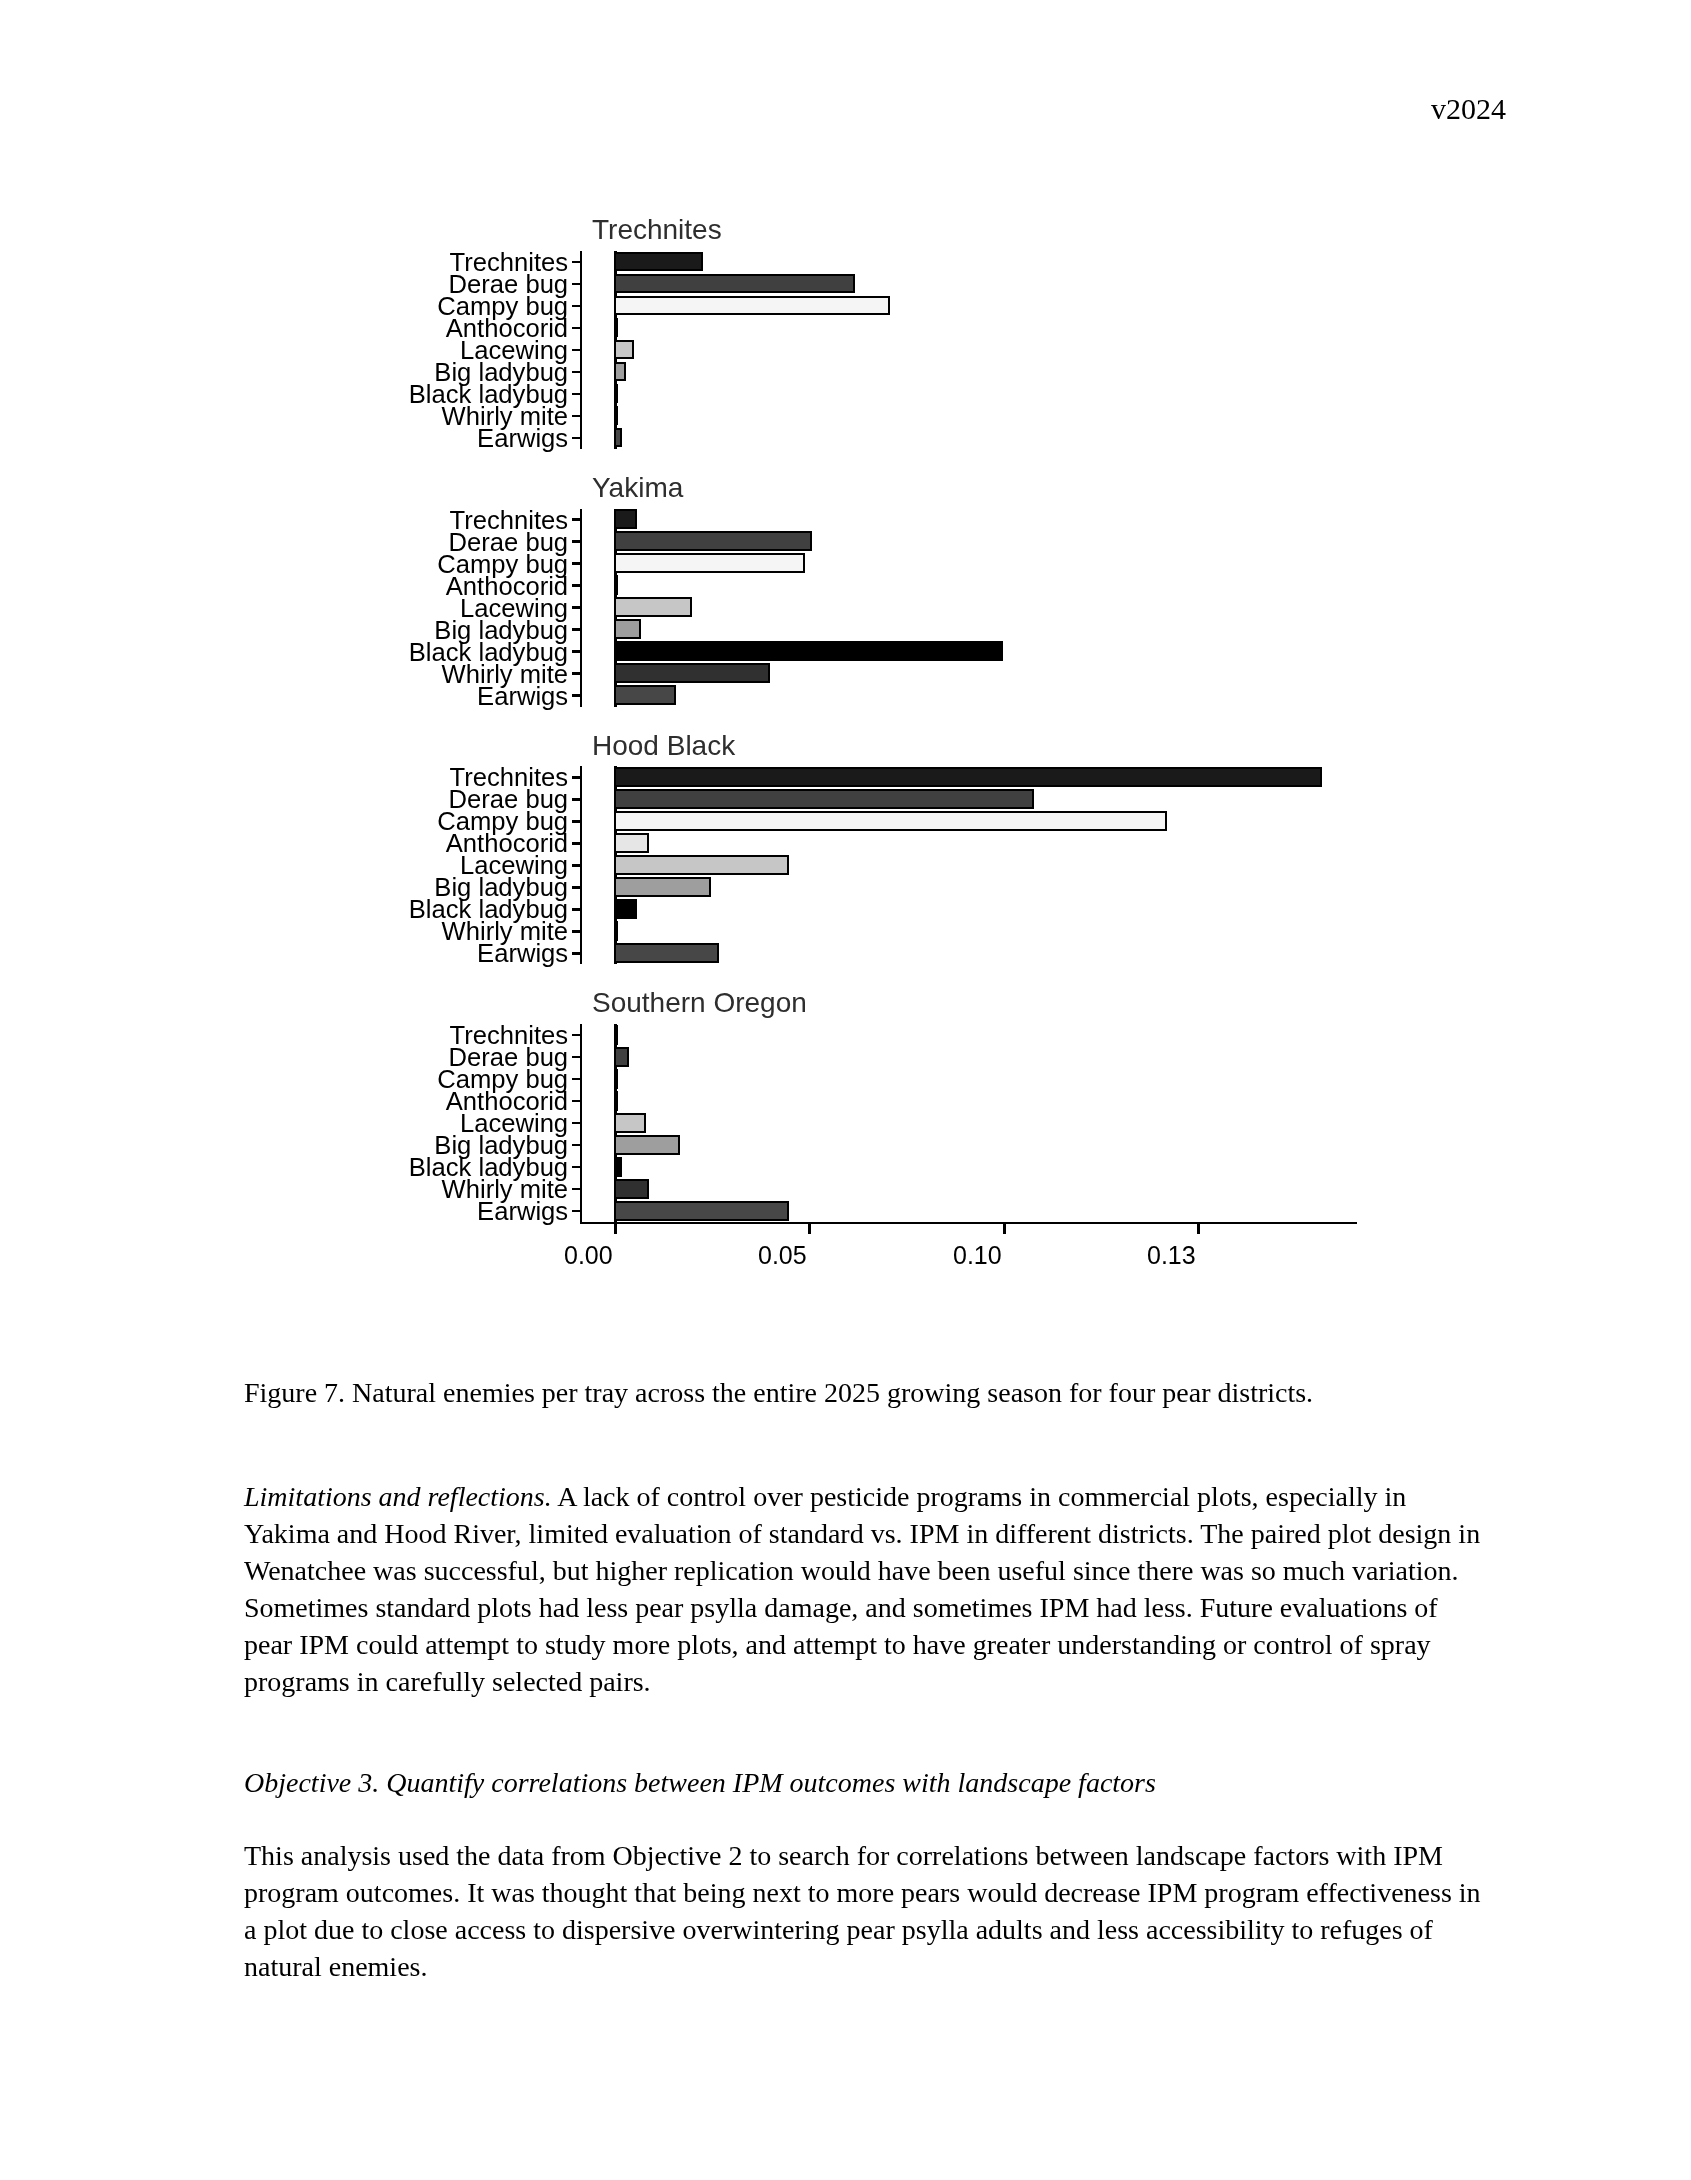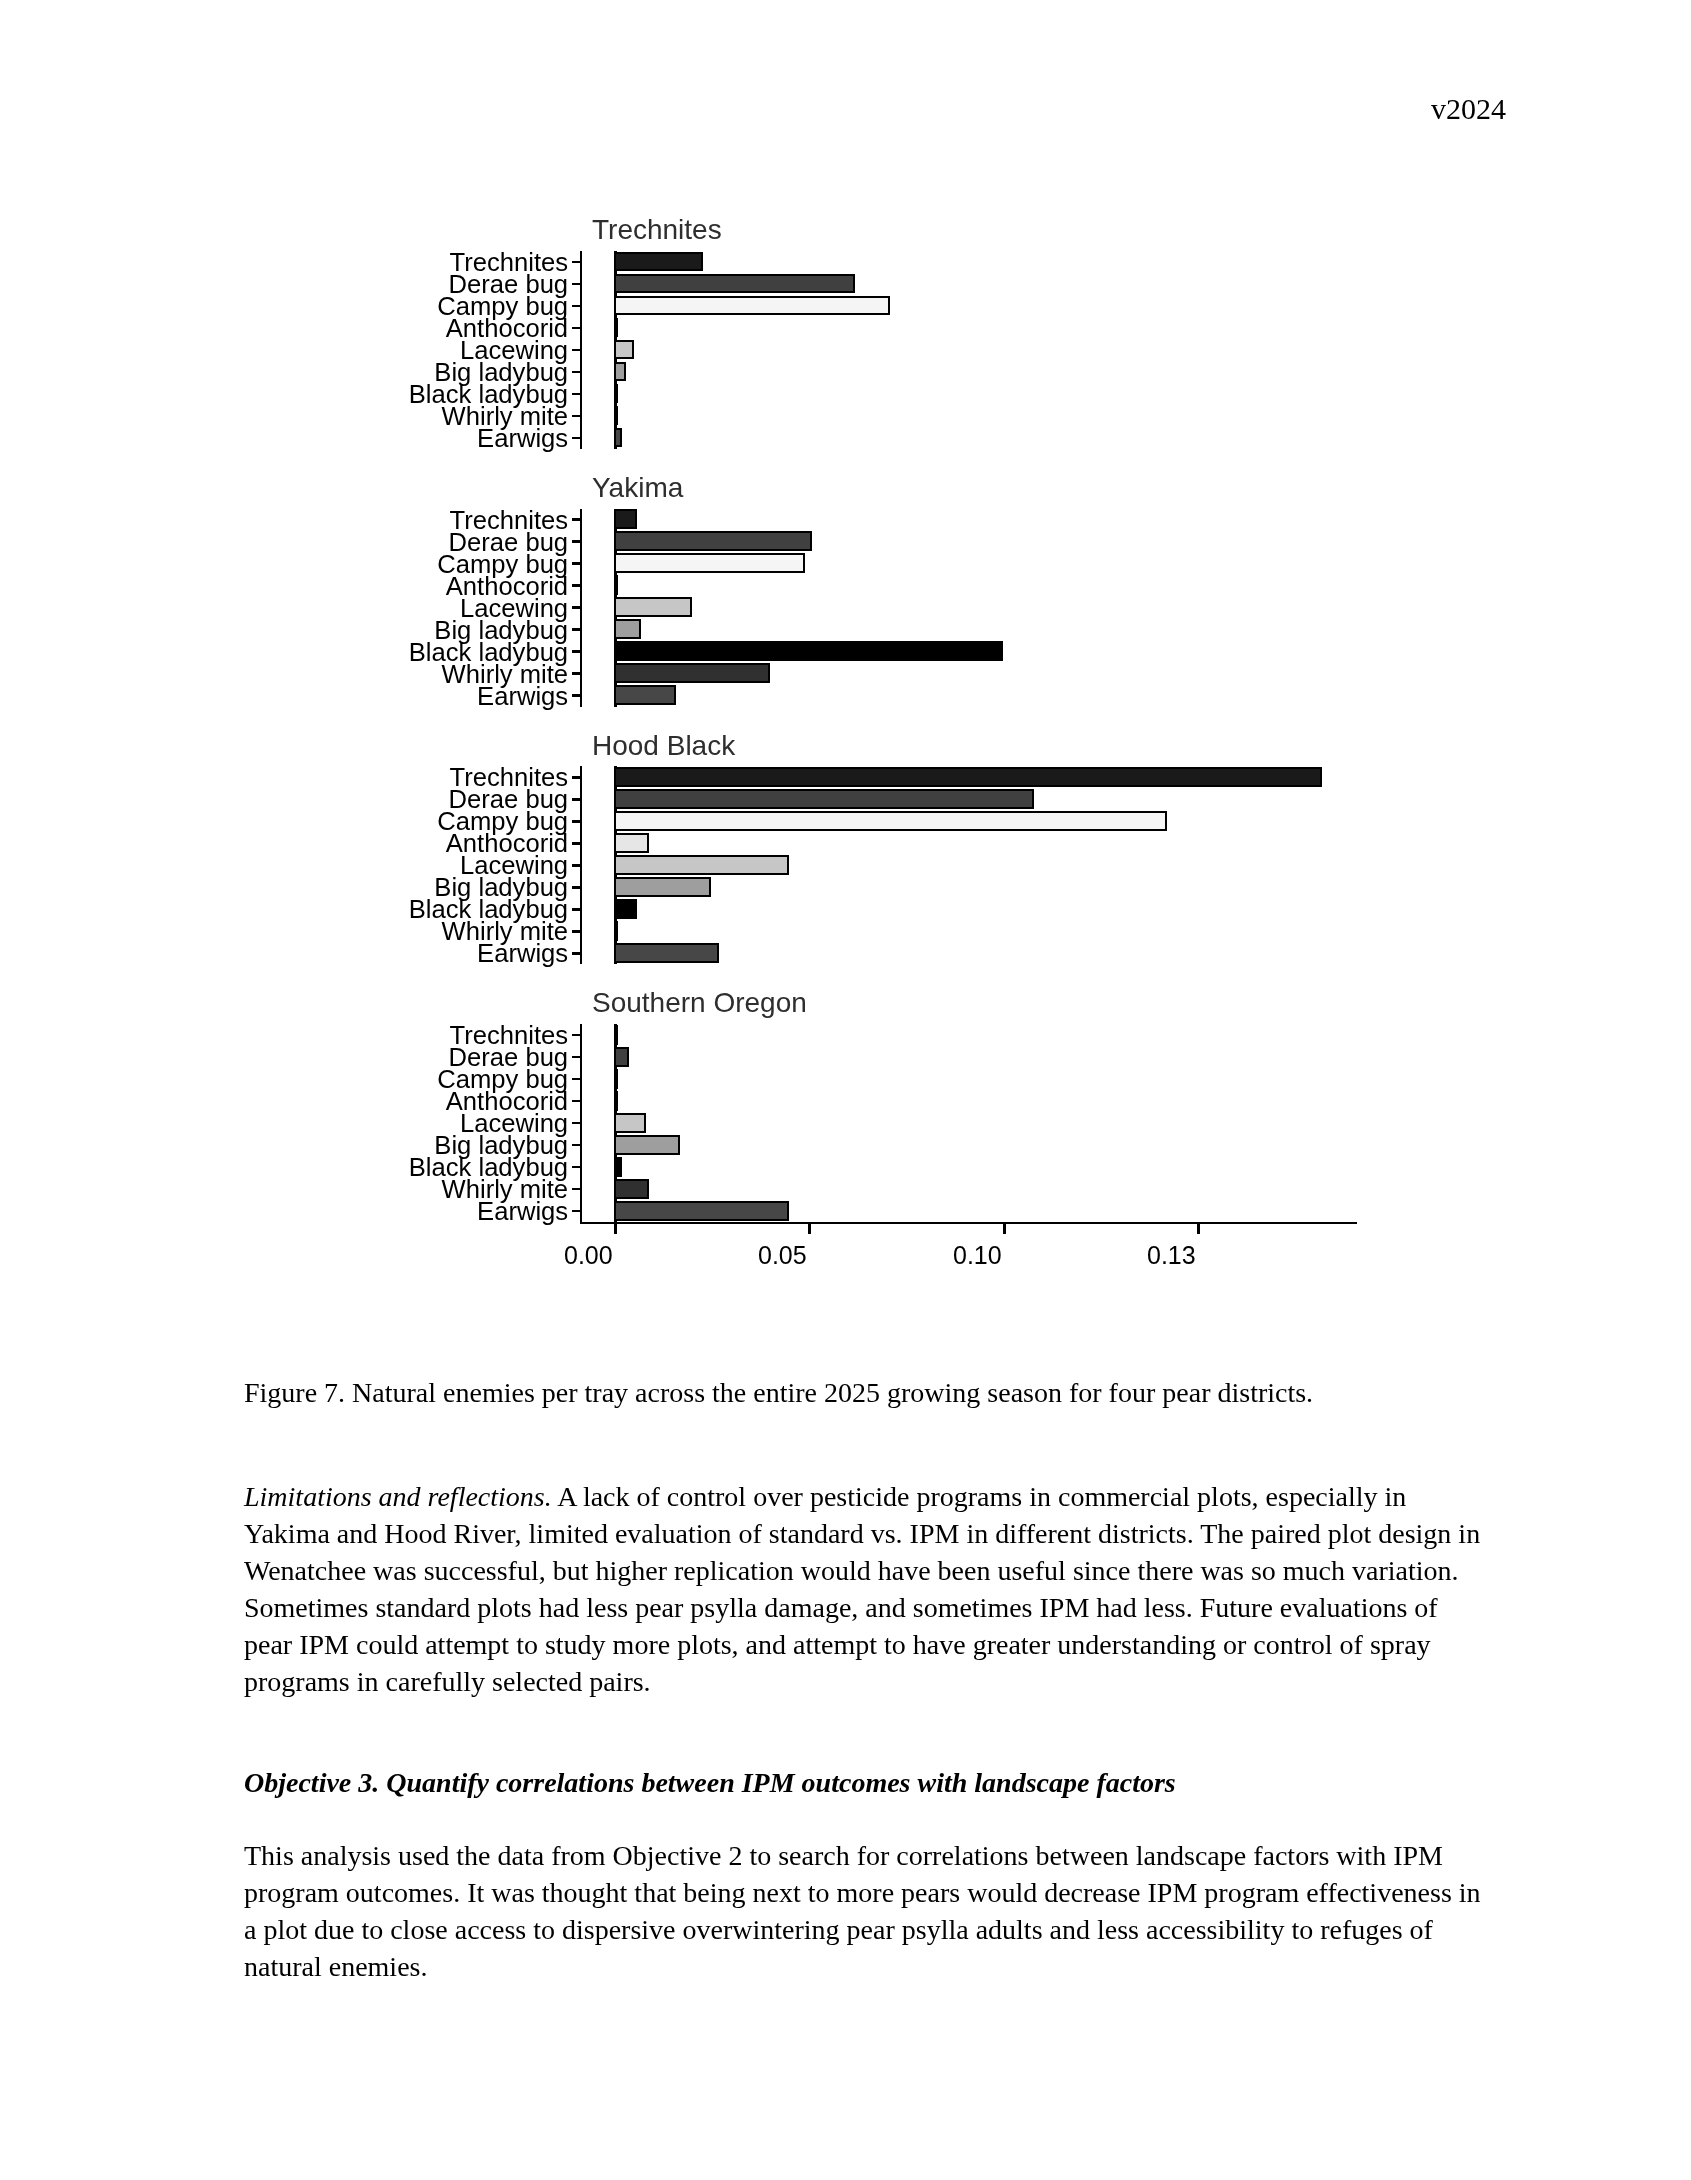--- a/index.html
+++ b/index.html
@@ -39,21 +39,21 @@
              font-weight:bold; font-size:26.4px; }
 
   
   .caption { position:absolute; left:244px; top:1346px; width:1252px;
              font-size:28px; line-height:37px; }
   .para { position:absolute; left:244px; width:1239px;
           font-size:28px; line-height:37px; text-align:left; }
   #limitations-para { top:1450px; }
   .lead-italic { font-style:italic; }
   .objective-heading { position:absolute; left:244px; top:1736px; width:1239px;
-             font-size:28px; line-height:37px; font-weight:bold;
+             font-size:28px; line-height:37px; font-weight:normal;
              font-style:italic; }
   #objective3-para { top:1809px; }
 </style>
 </head>
 <body>
 
 <div class="page">
 
   <div class="version-tag">v2024</div>
 

